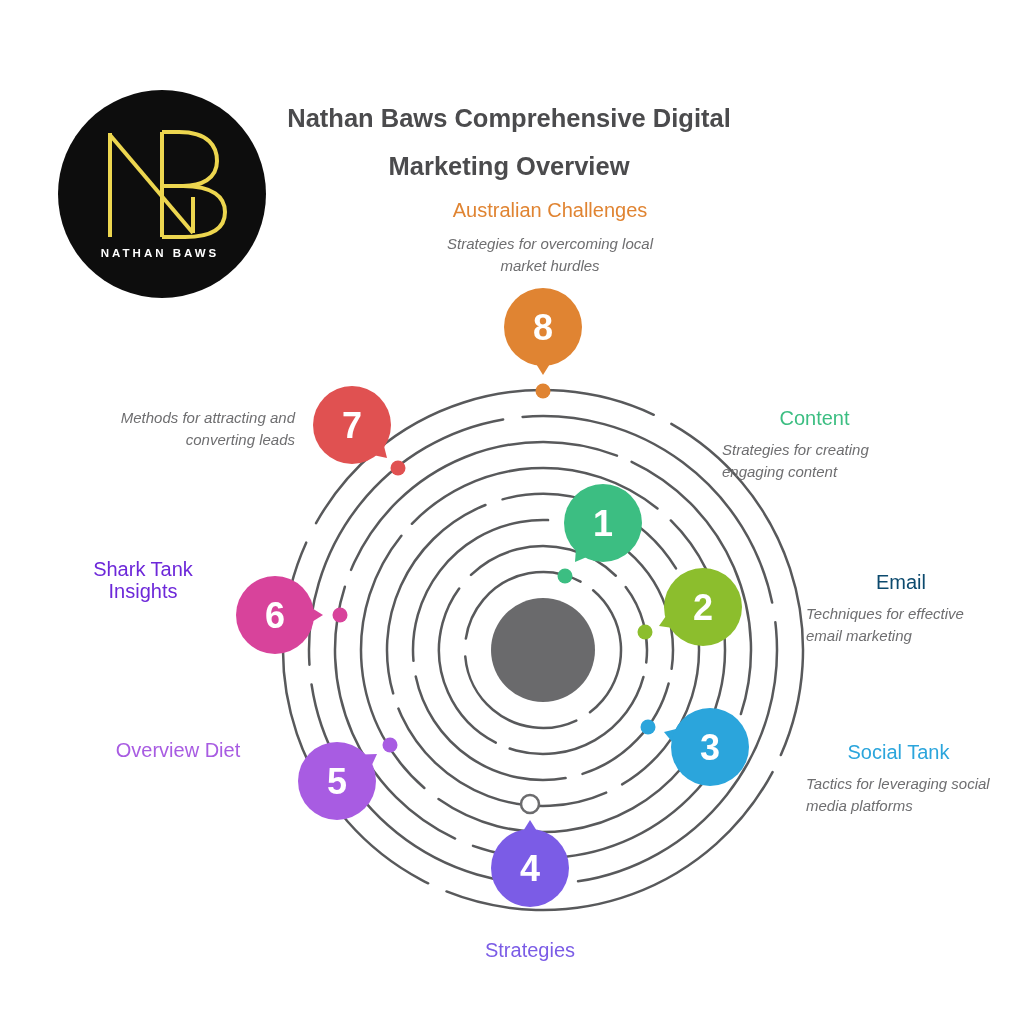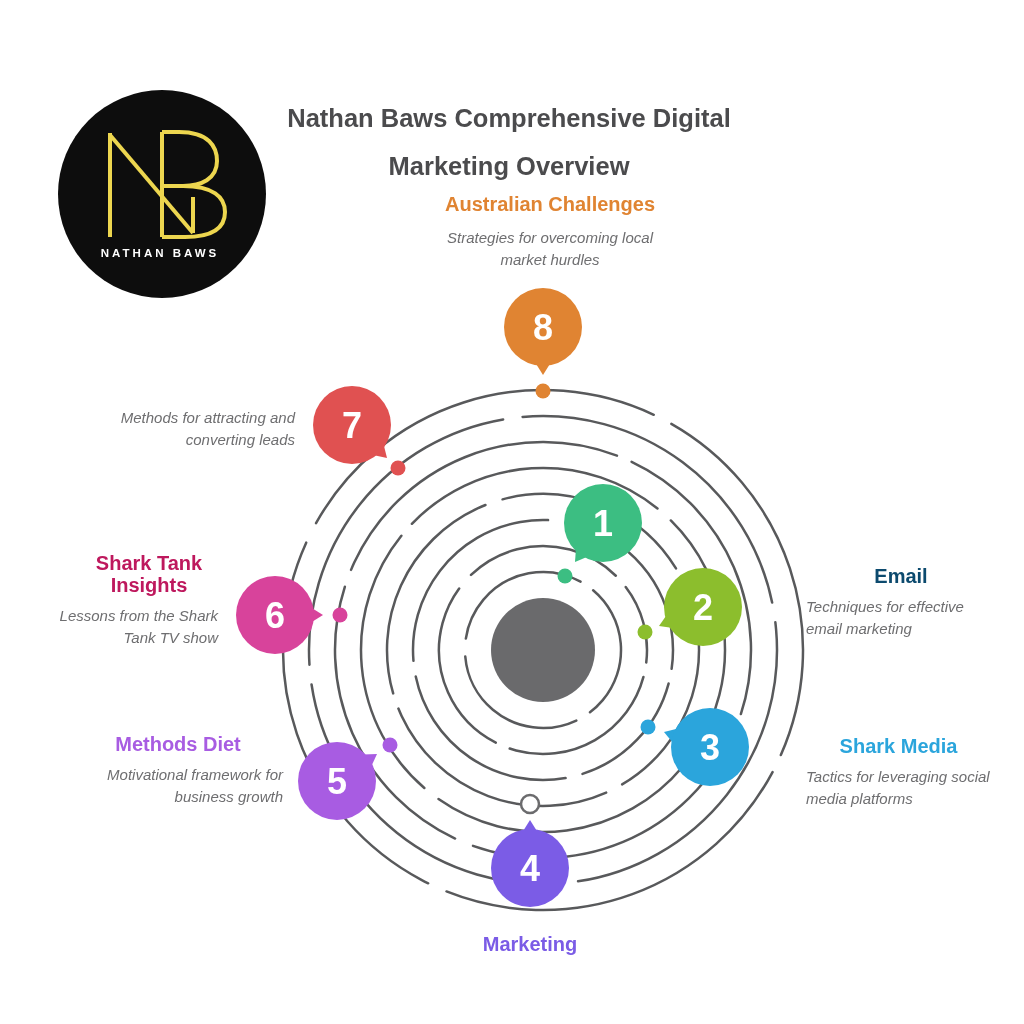--- a/index.html
+++ b/index.html
@@ -8,21 +8,21 @@
     font-family:"Liberation Sans","DejaVu Sans",sans-serif;
   }
   .logo{position:absolute;left:57px;top:89px;width:210px;height:210px;}
   .title{
     position:absolute;left:269px;top:94px;width:480px;margin:0;
     text-align:center;font-size:25.5px;line-height:48px;font-weight:bold;color:#4b4b4d;
   }
   .diagram{position:absolute;left:0;top:0;width:1024px;height:1024px;}
   .bubble-num{font-family:"Liberation Sans","DejaVu Sans",sans-serif;font-size:36px;font-weight:bold;fill:#ffffff;}
   .label{position:absolute;}
-  .label h3{margin:4px;font-size:20px;line-height:21px;font-weight:bold;text-align:center;}
+  .label h3{margin:10px;font-size:20px;line-height:21px;font-weight:normal;text-align:center;}
   .label p{margin:9px 0 0 0;font-size:15px;line-height:22px;color:#6e6e70;font-style:italic;}
   #label-1{left:722px;top:398px;width:185px;text-align:left;}
   #label-2{left:806px;top:562px;width:190px;text-align:left;}
   #label-2 p{width:185px;}
   #label-3{left:806px;top:732px;width:185px;text-align:left;}
   #label-4{left:380px;top:930px;width:300px;text-align:center;}
   #label-4 p{width:220px;margin:10px auto 0 auto;}
   #label-5{right:741px;top:730px;width:210px;text-align:right;}
   #label-5 p{width:185px;margin-left:auto;}
   #label-6{right:806px;top:548px;width:200px;text-align:right;}
@@ -111,38 +111,40 @@
       <circle cx="352" cy="425" r="39" fill="#e05151"></circle>
       <text class="bubble-num" x="352" y="438" text-anchor="middle">7</text>
     </g>
     <g>
       <polygon points="528,351 543,375 558,351" fill="#e08432"></polygon>
       <circle cx="543" cy="327" r="39" fill="#e08432"></circle>
       <text class="bubble-num" x="543" y="340" text-anchor="middle">8</text>
     </g>
   </svg>
 
+  <div class="label" id="label-1">
+    <h3 style="color: rgb(60, 190, 130);">Content</h3>
+    <p>Strategies for creating engaging content</p>
+  </div>
   <div class="label" id="label-2">
     <h3 style="color: #0c4a6e;">Email</h3>
     <p>Techniques for effective email marketing</p>
   </div>
   <div class="label" id="label-3">
-    <h3 style="color: rgb(43, 165, 220);">Shark Media</h3>
+    <h3 style="color: rgb(43, 165, 220);">Social Tank</h3>
     <p>Tactics for leveraging social media platforms</p>
   </div>
   <div class="label" id="label-4">
-    <h3 style="color: rgb(123, 92, 230);">Marketing</h3>
+    <h3 style="color: rgb(123, 92, 230);">Strategies</h3>
   </div>
   <div class="label" id="label-5">
-    <h3 style="color: rgb(168, 92, 226);">Methods Diet</h3>
-    <p>Motivational framework for business growth</p>
+    <h3 style="color: rgb(168, 92, 226);">Overview Diet</h3>
   </div>
   <div class="label" id="label-6">
-    <h3 style="color: #be185d;">Shark Tank Insights</h3>
-    <p>Lessons from the Shark Tank TV show</p>
+    <h3 style="color: #6d28d9;">Shark Tank Insights</h3>
   </div>
   <div class="label" id="label-7">
     <p>Methods for attracting and converting leads</p>
   </div>
   <div class="label" id="label-8">
     <h3 style="color: rgb(224, 132, 50);">Australian Challenges</h3>
     <p>Strategies for overcoming local market hurdles</p>
   </div>
 
 </div>

